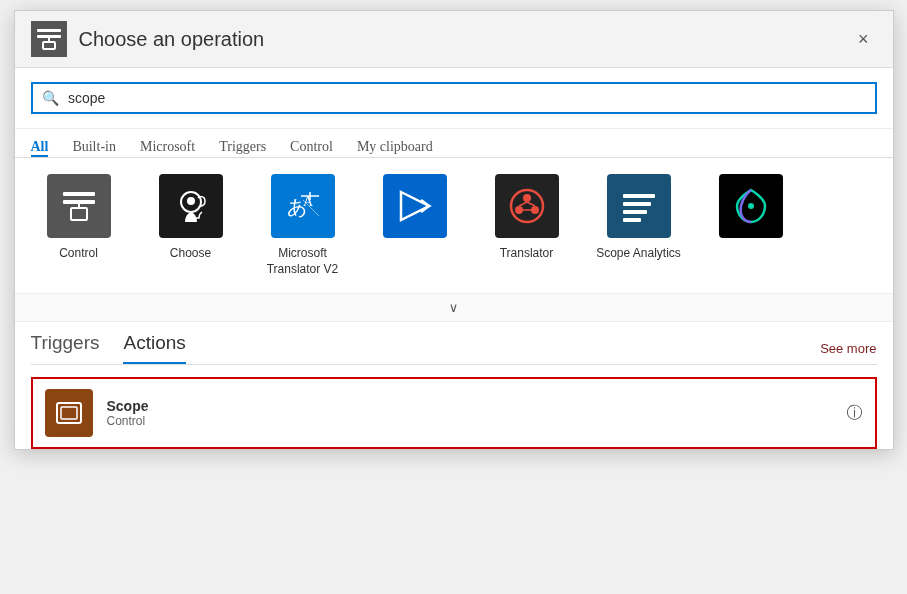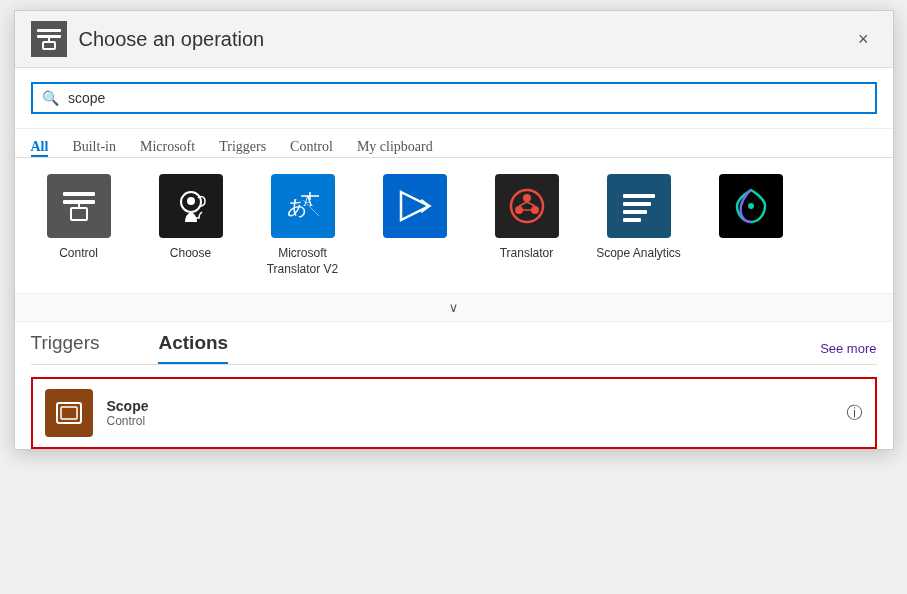--- a/index.html
+++ b/index.html
@@ -160,26 +160,25 @@
     .sub-tab {
       font-size: 19px;
       color: #555;
       padding-bottom: 8px;
       cursor: pointer;
       border-bottom: 2px solid transparent;
     }
     .sub-tab.active {
       color: #333;
       border-bottom: 2px solid #0078d4;
-      font-weight: 700;
-      margin-left: 35px;
+      font-weight: 400;
     }
     .see-more {
       font-size: 13px;
-      color: #4c1d95;
+      color: #7f1d1d;
       cursor: pointer;
       padding-bottom: 0;
     }
 
     .result-item {
       display: flex;
       align-items: center;
       border: 2px solid #c00;
       padding: 10px 12px;
       margin-top: 12px;

